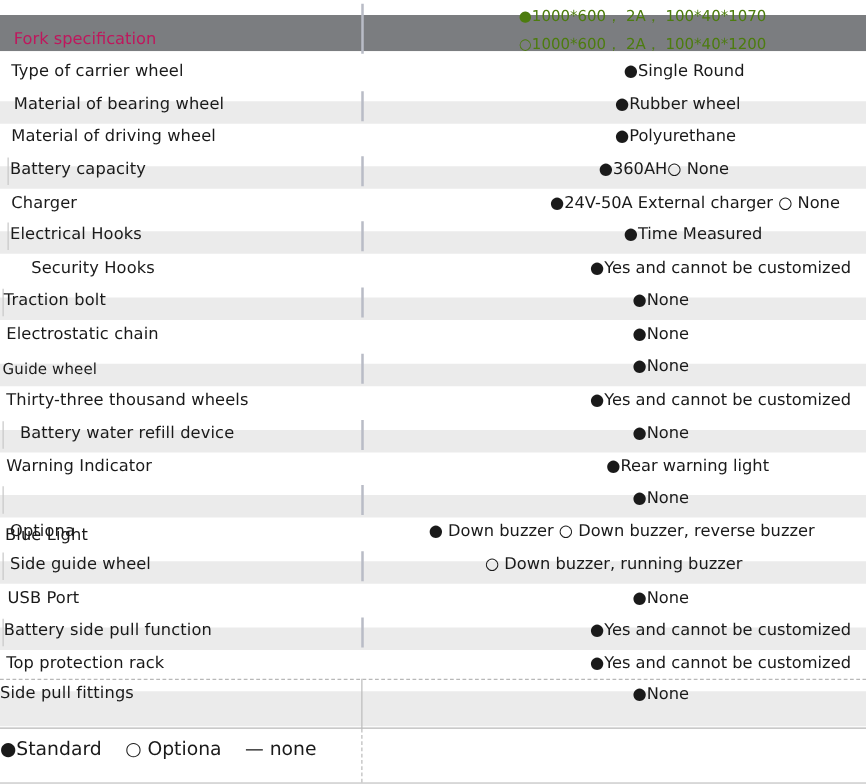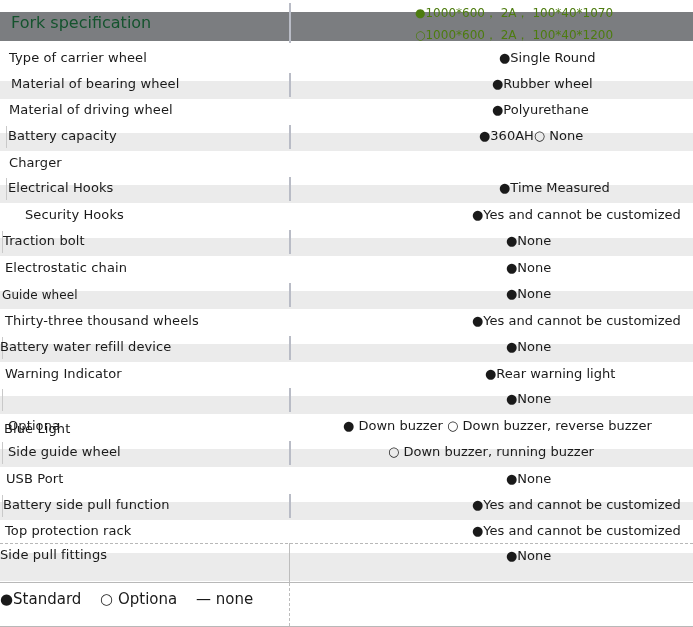--- a/index.html
+++ b/index.html
@@ -13,21 +13,21 @@
     position:absolute; left:0; top:12px; width:693px; height:29px;
     background:#7b7d80;
   }
   .header-band-sep { position:absolute; left:0; top:41px; width:693px; height:2px; background:#ffffff; }
   .row { position:absolute; left:0; width:693px; height:26px; }
   .row .shade { position:absolute; left:0; right:0; top:9px; bottom:-1px; background:#ebebeb; }
   .row .vline { position:absolute; left:289px; top:1px; width:2px; height:24px; background:#b9bcc6; }
   .row .vline-l { position:absolute; left:6px; top:2px; width:1px; height:22px; background:#c9c9c9; }
   .label { position:absolute; top:4px; white-space:nowrap; font-size:13px; letter-spacing:0.1px; }
   .value { position:absolute; top:4px; white-space:nowrap; font-size:13px; }
-  .hdr-label { position:absolute; left:11px; top:13px; font-size:16px; color:#14532d; white-space:nowrap; }
+  .hdr-label { position:absolute; left:11px; top:24px; font-size:13px; color:#be185d; white-space:nowrap; }
   .hdr-vline { position:absolute; left:289px; top:3px; width:2px; height:40px; background:#b9bcc6; }
   .hdr-val { position:absolute; font-size:12px; color:#4d7c0f; white-space:nowrap; }
   .bottom-dash { position:absolute; left:0; top:543px; width:693px; height:0; border-top:1px dashed #b8b8b8; }
   .bottom-shade { position:absolute; left:0; top:553px; width:693px; height:28px; background:#ebebeb; }
   .bottom-solid { position:absolute; left:0; top:582px; width:693px; height:1px; background:#b8b8b8; }
   .bottom-end { position:absolute; left:0; top:626px; width:693px; height:1px; background:#b8b8b8; }
   .bottom-vsolid { position:absolute; left:289px; top:543px; width:1px; height:40px; background:#bdbdbd; }
   .bottom-vdash { position:absolute; left:289px; top:583px; height:43px; width:0; border-left:1px dashed #bdbdbd; }
   .legend { position:absolute; left:0; top:590px; font-size:15px; white-space:nowrap; }
   .legend span { margin-right:14px; }
@@ -64,20 +64,21 @@
   <div class="row" style="top:124px;">
     <div class="shade"></div>
     <div class="vline-l"></div>
     <div class="vline"></div>
     <div class="label" style="left:8px;">Battery capacity</div>
     <div class="value" style="left:479px;">●360AH○ None</div>
   </div>
 
   <div class="row" style="top:151px;">
     <div class="label" style="left:9px;">Charger</div>
+    <div class="value" style="left:440px;">●24V-50A External charger ○ None</div>
   </div>
 
   <div class="row" style="top:176px;">
     <div class="shade"></div>
     <div class="vline-l"></div>
     <div class="vline"></div>
     <div class="label" style="left:8px;">Electrical Hooks</div>
     <div class="value" style="left:499px;">●Time Measured</div>
   </div>
 
@@ -108,21 +109,21 @@
 
   <div class="row" style="top:309px;">
     <div class="label" style="left:5px;">Thirty-three thousand wheels</div>
     <div class="value" style="left:472px;">●Yes and cannot be customized</div>
   </div>
 
   <div class="row" style="top:335px;">
     <div class="shade"></div>
     <div class="vline-l" style="left:2px;"></div>
     <div class="vline"></div>
-    <div class="label" style="left:0;">Battery water refill device</div>
+    <div class="label" style="left:16px;">Battery water refill device</div>
     <div class="value" style="left:506px;">●None</div>
   </div>
 
   <div class="row" style="top:362px;">
     <div class="label" style="left:5px;">Warning Indicator</div>
     <div class="value" style="left:485px;">●Rear warning light</div>
   </div>
 
   <div class="row" style="top:387px;">
     <div class="shade"></div>

